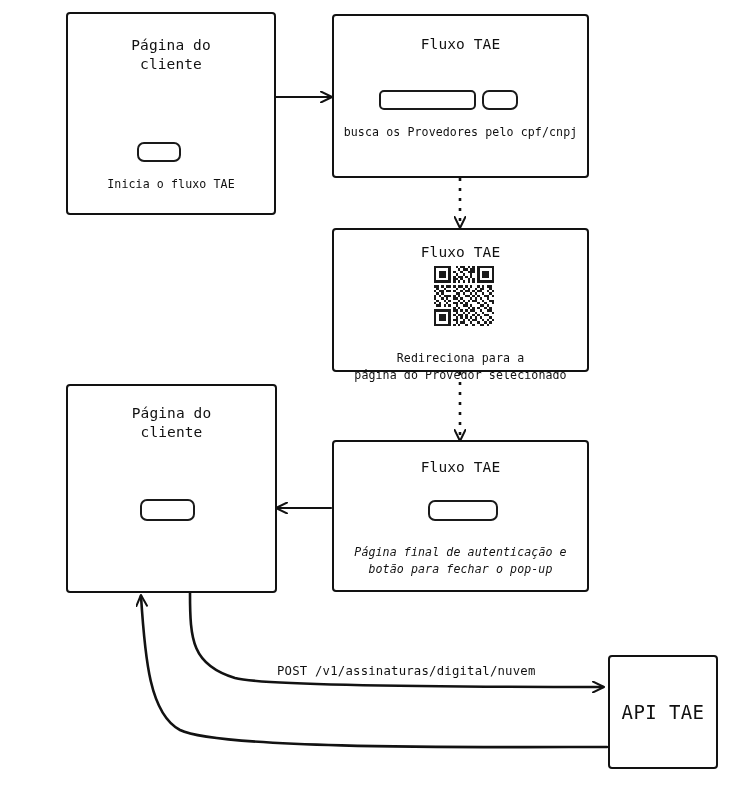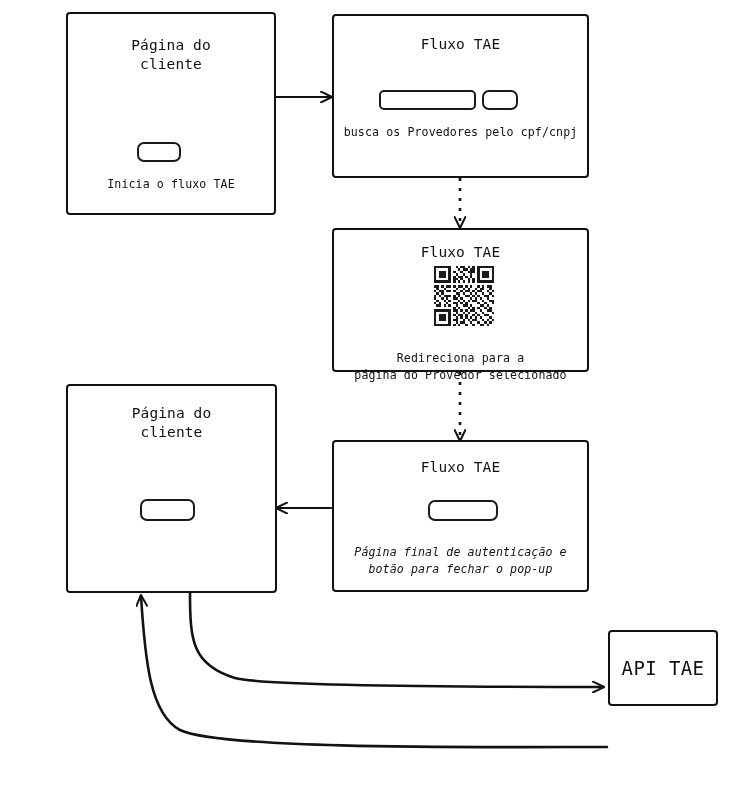--- a/index.html
+++ b/index.html
@@ -331,18 +331,19 @@
     <div class="node-caption" style="top:102px;font-style:italic;">Página final de autenticação e
 botão para fechar o pop-up</div>
   </div>
 
   <div class="node-box" style="left:66px; top:384px; width:211px; height:209px;">
     <div class="node-title" style="top:18px;">Página do
 cliente</div>
     <div class="ui-button" style="left:72px; top:113px; width:55px; height:22px;"></div>
   </div>
 
-  <div class="node-box" style="left:608px; top:630px; width:110px; height:76px;">
+  <div class="node-box" style="left:608px; top:655px; width:110px; height:114px;">
     <div class="node-center-label">API TAE</div>
   </div>
 
+  <div class="edge-label" style="left:277px; top:664px;">POST /v1/assinaturas/digital/nuvem</div>
 
 </div>
 
 </body></html>

